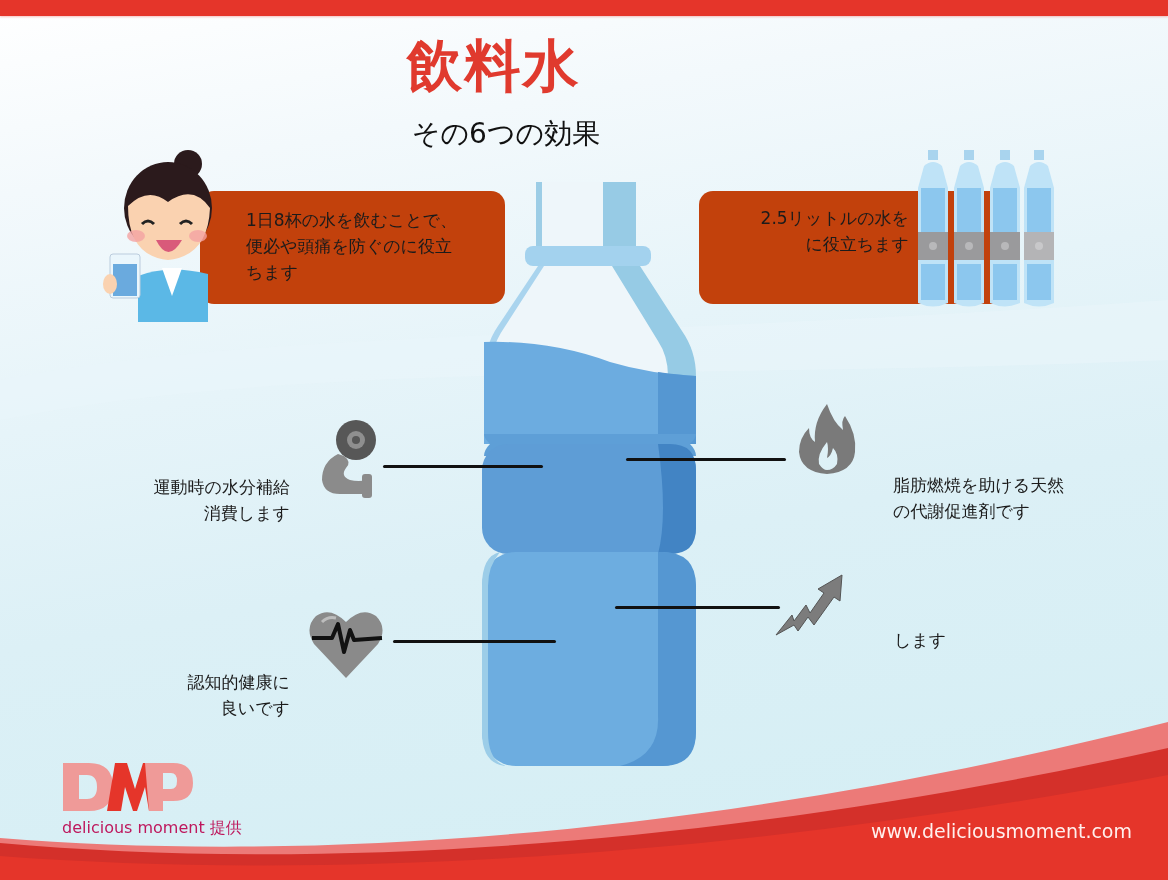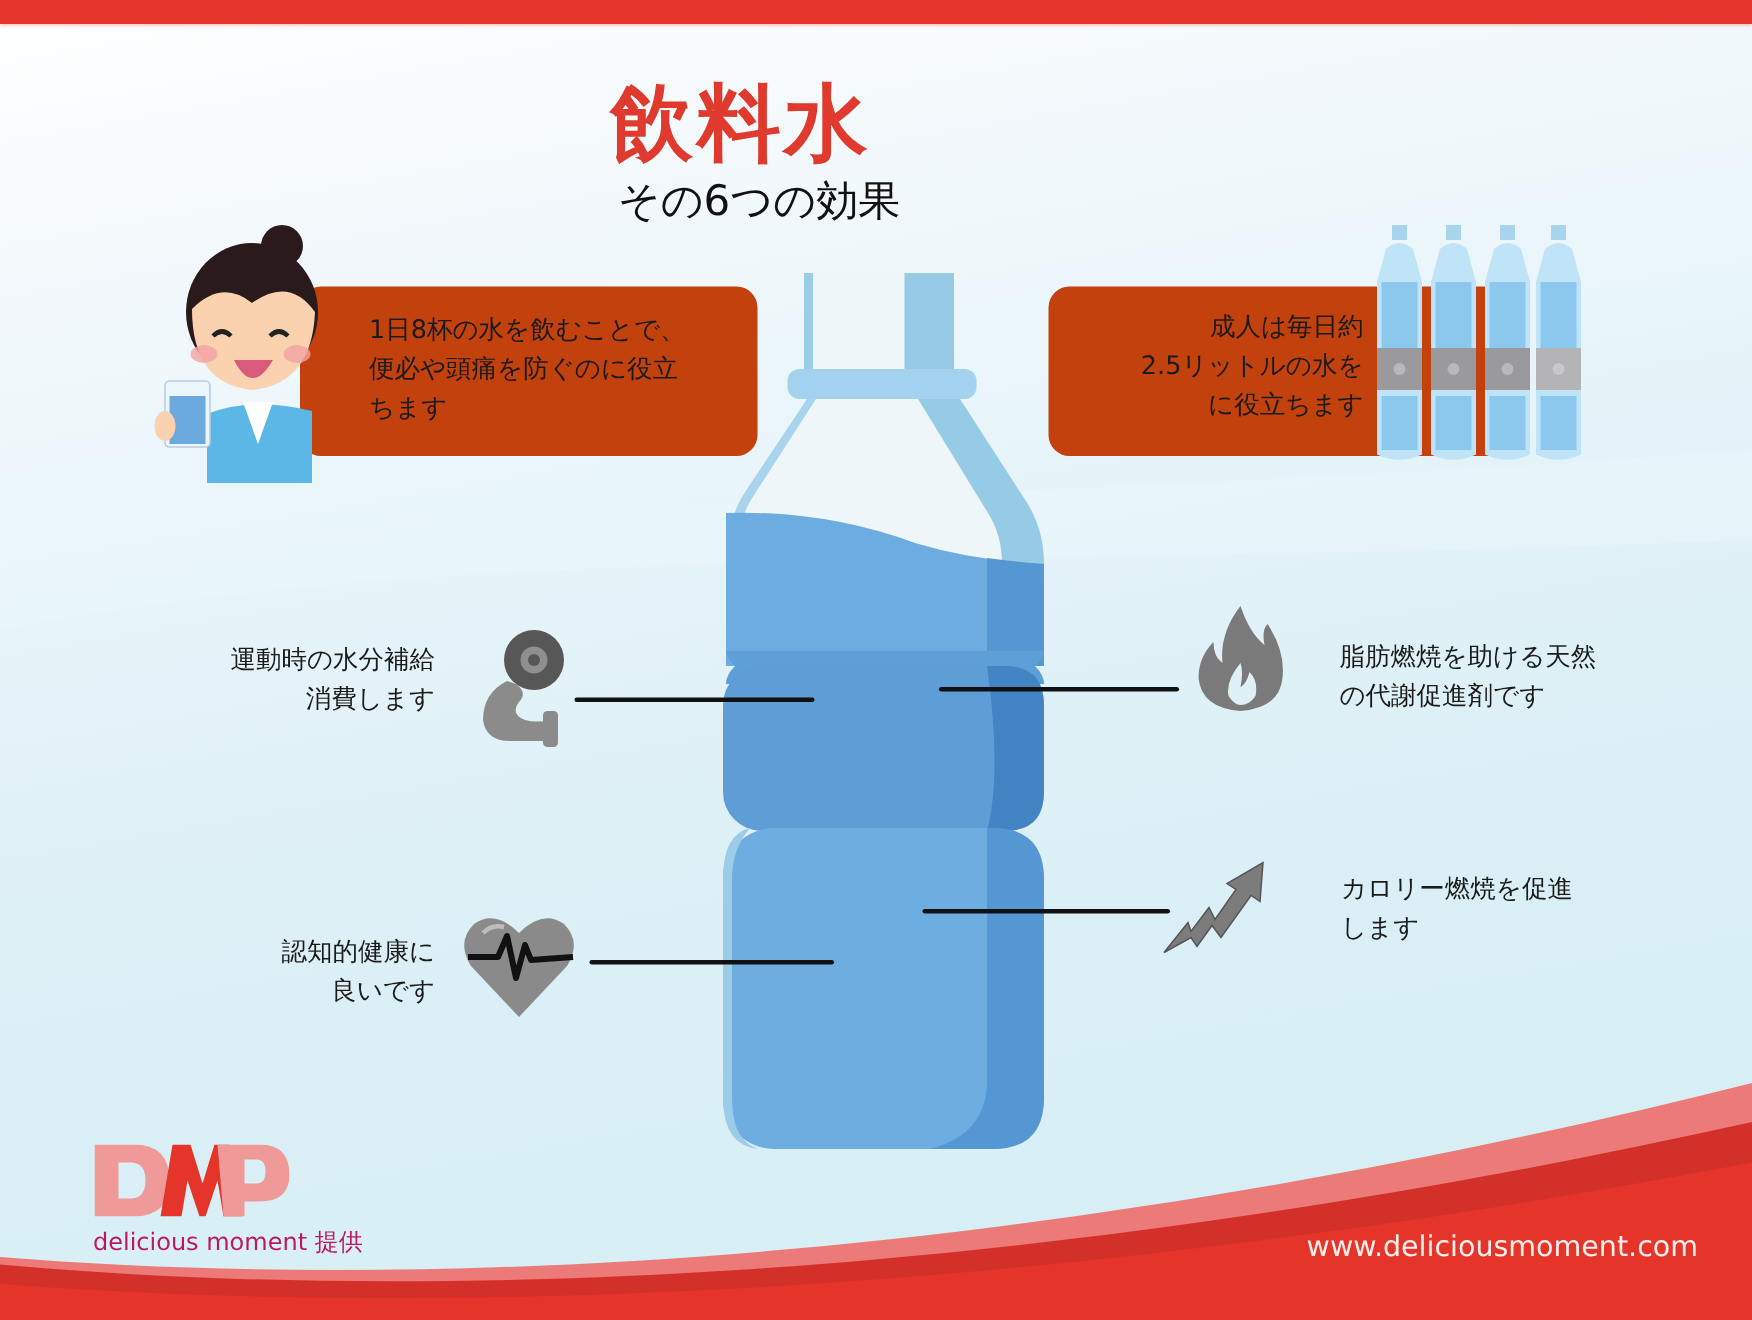--- a/index.html
+++ b/index.html
@@ -5,32 +5,32 @@
   * { box-sizing: border-box; margin: 0; padding: 0; }
   html, body { width: 1168px; height: 880px; overflow: hidden; }
   body {
     position: relative;
     font-family: "DejaVu Sans", "Liberation Sans", sans-serif;
     background: linear-gradient(170deg, #ffffff 0%, #f3f9fc 18%, #e6f4f9 40%, #dcf0f6 60%, #d3eef4 100%);
     color: #1a1a1a;
   }
   .topbar { position: absolute; left: 0; top: 0; width: 1168px; height: 16px; background: #e5352a; box-shadow: 0 1px 2px rgba(229,53,42,0.3); }
   .bg-swoosh { position: absolute; left: 0; top: 0; width: 1168px; height: 880px; pointer-events: none; }
-  .title { position: absolute; left: 0; width: 987px; top: 50px; text-align: center; font-size: 56px; font-weight: bold; color: #e03a2e; letter-spacing: 2px; line-height: 66px; }
+  .title { position: absolute; left: 0; width: 987px; top: 33px; text-align: center; font-size: 56px; font-weight: bold; color: #e03a2e; letter-spacing: 2px; line-height: 66px; }
   .subtitle { position: absolute; left: 0; width: 1012px; top: 116px; text-align: center; font-size: 28px; color: #111; line-height: 36px; }
 
   .bubble { position: absolute; background: #c2410c; border-radius: 14px; font-size: 17px; line-height: 26px; color: #1b1b1b; }
   .bubble-left { left: 200px; top: 191px; width: 305px; height: 113px; padding: 16px 20px 0 46px; }
   .bubble-right { left: 699px; top: 191px; width: 310px; height: 113px; padding: 14px 100px 0 10px; text-align: right; }
 
   .woman { position: absolute; left: 98px; top: 146px; width: 124px; height: 176px; }
   .bottles { position: absolute; left: 918px; top: 148px; width: 140px; height: 160px; }
   .bottle { position: absolute; left: 470px; top: 176px; width: 240px; height: 600px; }
 
-  .label { position: absolute; font-size: 17px; line-height: 26px; color: #1b1b1b; }
+  .label { position: absolute; font-size: 17px; line-height: 26px; color: #1b1b1b; margin-top: 47px; }
   .label-right { text-align: right; }
 
   .line { position: absolute; height: 3px; background: #111; border-radius: 2px; }
 
   .icon { position: absolute; }
 
   .logo { position: absolute; left: 63px; top: 763px; width: 130px; height: 48px; }
   .brand { position: absolute; left: 62px; top: 818px; font-size: 16px; color: #be185d; }
   .url { position: absolute; right: 36px; top: 820px; font-size: 19px; color: #fff0ee; }
 </style>
@@ -64,21 +64,20 @@
   <path d="M82 78 q6 -6 12 0" stroke="#222" stroke-width="3" fill="none"></path>
   <path d="M58 94 Q 70 118 84 94 Z" fill="#d95a7a"></path>
   <path d="M40 176 L40 130 Q 70 118 110 128 L110 176 Z" fill="#5bb8e6"></path>
   <path d="M64 122 L74 150 L84 122 Z" fill="#ffffff"></path>
   <rect x="12" y="108" width="30" height="44" rx="3" fill="#eaf6fc" stroke="#bcd" stroke-width="1"></rect>
   <rect x="15" y="118" width="24" height="32" fill="#6aaade"></rect>
   <ellipse cx="12" cy="138" rx="7" ry="10" fill="#fad2b0"></ellipse>
 </svg>
 
 <div class="bubble bubble-right">
-  <div>成人は毎日約</div>
   <div>2.5リットルの水を</div>
   <div>に役立ちます</div>
 </div>
 <svg class="bottles" viewBox="0 0 140 160">
   <g>
     <g transform="translate(0,0)">
       <rect x="10" y="2" width="10" height="10" fill="#a9d4ee"></rect>
       <path d="M6 18 Q 15 10 24 18 L 30 40 L30 155 Q 15 162 0 155 L0 40 Z" fill="#bfe3f7"></path>
       <rect x="3" y="40" width="24" height="50" fill="#8cc7ee"></rect>
       <rect x="0" y="84" width="30" height="28" fill="#9a9a9c"></rect>
@@ -163,21 +162,20 @@
   <div>良いです</div>
 </div>
 <svg class="icon" style="left: 308px; top: 608px; width: 76px; height: 72px;" viewBox="0 0 76 72">
   <path d="M38 70 L 6 36 Q -4 20 8 8 Q 22 -2 38 14 Q 54 -2 68 8 Q 80 20 70 36 Z" fill="#8a8a8a"></path>
   <path d="M14 14 Q 20 8 28 10" stroke="#bdbdbd" stroke-width="3" fill="none"></path>
   <path d="M4 30 L 24 30 L 30 16 L 36 44 L 42 22 L 46 32 L 74 30" stroke="#111" stroke-width="4" fill="none" stroke-linejoin="round"></path>
 </svg>
 <div class="line" style="left: 393px; top: 640px; width: 163px;"></div>
 
 <div class="label" style="left: 894px; top: 580px; width: 200px;">
-  <div>カロリー燃焼を促進</div>
   <div>します</div>
 </div>
 <svg class="icon" style="left: 774px; top: 571px; width: 70px; height: 66px;" viewBox="0 0 70 66">
   <path d="M2 64 L 18 44 L 20 50 L 32 34 L 36 42 L 50 22 L 44 18 L 68 4 L 66 30 L 60 26 L 40 54 L 34 46 L 24 60 L 20 54 Z" fill="#7c7c7c" stroke="#555" stroke-width="1"></path>
 </svg>
 <div class="line" style="left: 615px; top: 606px; width: 165px;"></div>
 
 <svg class="logo" viewBox="0 0 130 48">
   <path d="M0 0 L 26 0 Q 50 0 50 24 Q 50 48 26 48 L 0 48 Z M16 12 L 16 36 L 24 36 Q 34 36 34 24 Q 34 12 24 12 Z" fill="#ef9a98" fill-rule="evenodd"></path>
   <path d="M44 48 L 52 0 L 64 0 L 72 26 L 80 0 L 90 0 L 98 48 L 86 48 L 82 24 L 74 48 L 70 48 L 62 24 L 58 48 Z" fill="#e5352a"></path>

